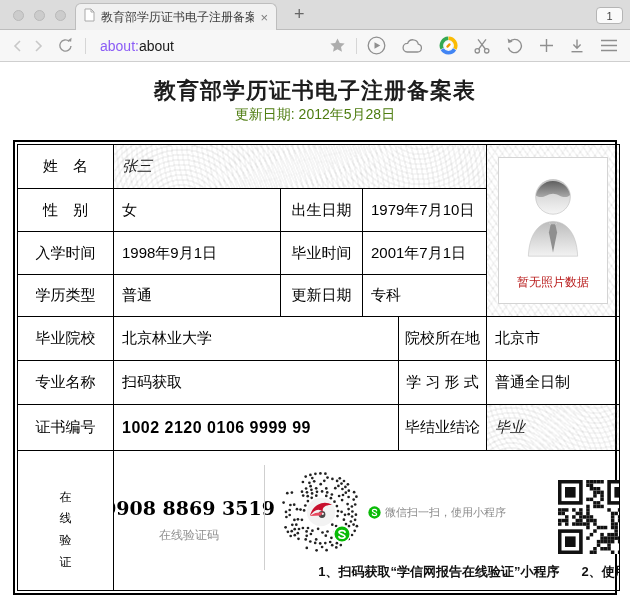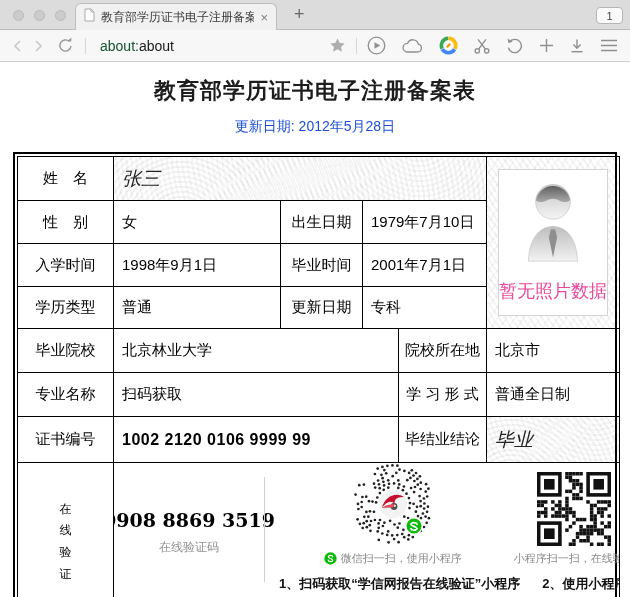--- a/index.html
+++ b/index.html
@@ -19,59 +19,59 @@
   .newtab { position:absolute; left:294px; top:4px; font-size:18px; color:#666; font-weight:300; }
   .tab-counter { position:absolute; right:7px; top:7px; width:27px; height:17px; background:#fafafa;
                  border:1px solid #b5b5b5; border-radius:4px; font-size:11px; color:#444;
                  text-align:center; line-height:16px; }
   .toolbar { height:32px; background:#f7f7f7; border-bottom:1px solid #cfcfcf;
              display:flex; align-items:center; padding:0 12px; }
   .tbtn { display:flex; align-items:center; justify-content:center; height:24px; }
   .sep { width:1px; height:16px; background:#d6d6d6; margin:0 10px; }
   .nav-group { display:flex; align-items:center; gap:12px; }
   .url-text { font-size:14px; margin-left:4px; }
-  .url-prefix { color:#14532d; }
+  .url-prefix { color:#8b5cf6; }
   .url-host { color:#1a1a1a; }
   .spacer { flex:1; }
   .icon-group { display:flex; align-items:center; gap:15px; }
   
   .page-title { text-align:center; font-size:22px; font-weight:bold; color:#1d1d1d;
                 margin-top:14px; letter-spacing:1px; }
-  .update-date { text-align:center; font-size:14px; color:#1d4ed8; margin-top:12px; }
+  .update-date { text-align:center; font-size:14px; color:#4d7c0f; }
   .table-wrap { margin:16px 13px 0 13px; border:2px solid #000; padding:2px; }
   table { border-collapse:collapse; width:100%; table-layout:fixed; }
   td { border:1px solid #000; font-size:15px; color:#000; padding:0 8px; overflow:hidden; }
   td.lbl { text-align:center; padding:0 2px; }
   tr.r1 { height:44px; } tr.r2, tr.r3 { height:43px; } tr.r4 { height:42px; }
   tr.r5, tr.r6 { height:44px;margin-top:12px; } tr.r7 { height:46px; } tr.r8 { height:139px; }
-  .hand { font-family:"DejaVu Serif", serif; font-style:italic; font-size:19px; color:#222; }
+  .hand { font-family:"DejaVu Serif", serif; font-style:italic; font-size:15px; color:#222; }
   .certnum { font-family:Liberation Sans, sans-serif; font-weight:bold; font-size:16px; letter-spacing:.5px; }
   .guilloche { background-image:
       repeating-radial-gradient(circle at 18% 160%, transparent 0 4px, rgba(110,110,110,.16) 4px 5px),
       repeating-radial-gradient(circle at 82% -60%, transparent 0 4px, rgba(110,110,110,.13) 4px 5px); }
   .hatch { background-image:
       repeating-linear-gradient(55deg, rgba(90,90,90,.13) 0 1px, transparent 1px 5px),
       repeating-linear-gradient(-55deg, rgba(90,90,90,.10) 0 1px, transparent 1px 7px); }
   .photo-cell { padding:0; }
   .photo-box { width:110px; height:147px; margin:12px auto; background:#fff; border:1px solid #d4d4d4;
                display:flex; flex-direction:column; align-items:center; justify-content:flex-end;
                padding-bottom:12px; gap:16px; }
-  .photo-caption { font-size:18px; color:#ec4899; }
+  .photo-caption { font-size:12px; color:#b91c1c; }
   
   .verify-cell { padding:0; }
   .verify-flex { display:flex; height:139px; }
   .code-block { width:150px; display:flex; flex-direction:column; align-items:center;
                 justify-content:center; gap:8px; flex:none; }
   .verify-code { font-family:"DejaVu Serif", serif; font-weight:bold; font-size:19px; white-space:nowrap; }
   .code-label { font-size:12px; color:#8f8f8f; }
   .vdivider { width:1px; background:#cfcfcf; margin:14px 0 20px 0; flex:none; }
   .qr-area { flex:1; display:flex; flex-direction:column; justify-content:flex-end;
              padding:0 0 9px 14px; }
   .qr-row { display:flex; justify-content:center; align-items:flex-end; gap:52px; }
-  .qr-block { display:flex; flex-direction:column; align-items:center; gap:5px; }
+  .qr-block { display:flex; flex-direction:row; align-items:center; gap:5px; }
   .qr-caption { font-size:11px; color:#8a8a8a; display:flex; align-items:center; gap:4px; white-space:nowrap; }
   .steps { display:flex; justify-content:center; gap:22px; font-size:13px; font-weight:bold;
            color:#111; margin-top:9px; white-space:nowrap; }
   .vert-label { display:inline-block; width:17px; font-size:12px; line-height:1.8;
                 word-break:break-all; text-align:center;margin-top:19px; }
 </style>
 </head>
 <body>
 
 <div class="tabbar">

